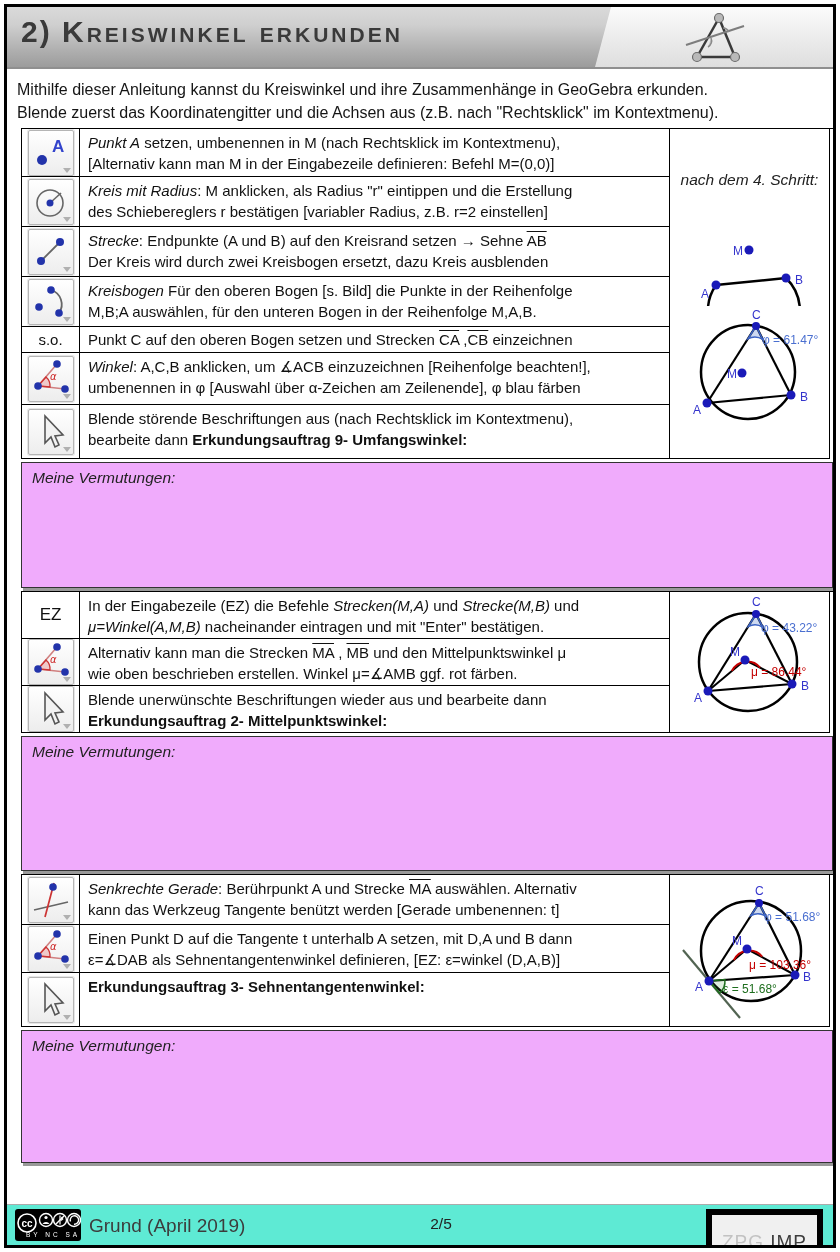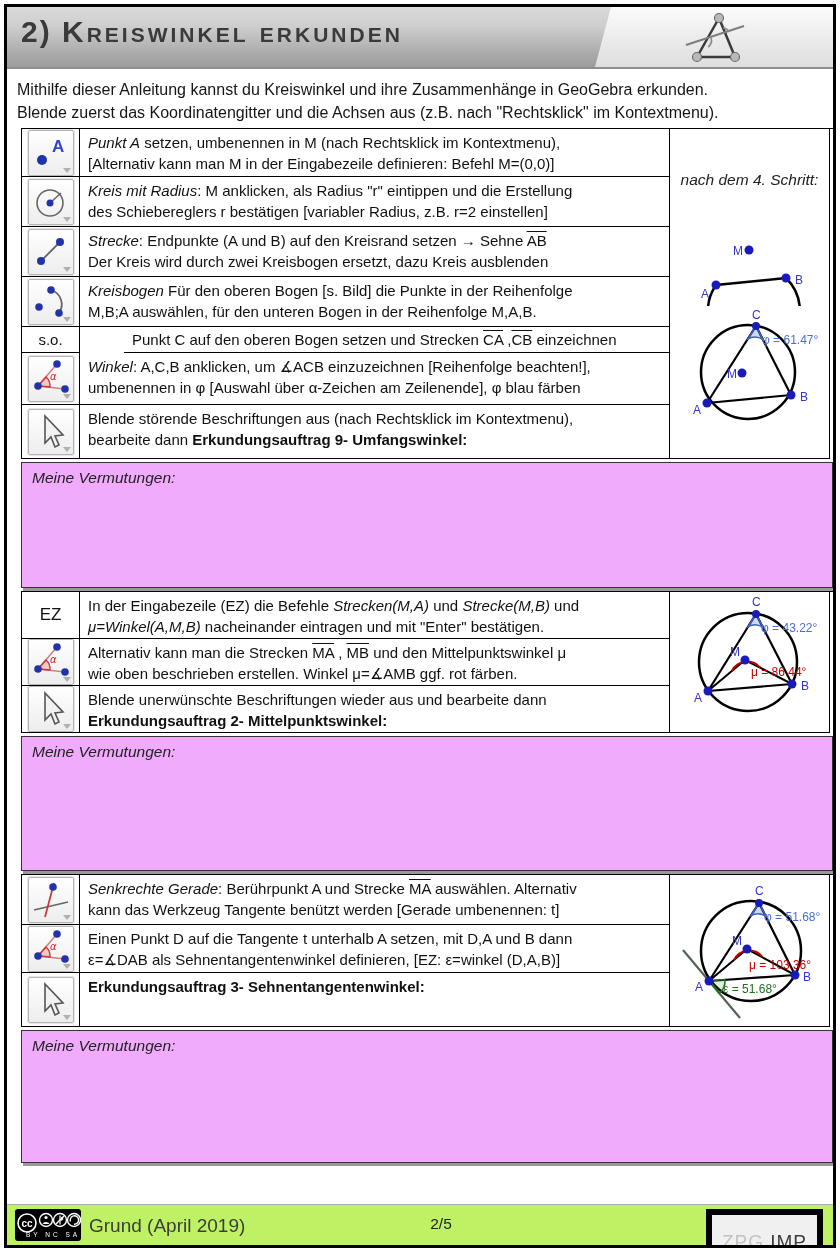--- a/index.html
+++ b/index.html
@@ -40,21 +40,21 @@
   .vbox{margin:3px 0 3px 14px;width:810px;border:1px solid #333;box-shadow:2px 3px 0 #999;background:#f0abfc;}
   .vbox .lbl{font-style:italic;font-size:15.5px;padding:6px 0 0 10px;color:#222;}
   .vb1{height:124px;}
   .vb2{height:133px;}
   .vb3{height:131px;}
 
   .side-note{font-style:italic;font-size:15.5px;text-align:center;line-height:21px;padding-top:40px;color:#222;}
   .diagram{display:block;margin:4px auto 0 auto;}
 
   
-  .footer{position:absolute;left:0;bottom:0;width:100%;height:40px;background:#bef264;border-top:1px solid #ababab;text-decoration:underline;}
+  .footer{position:absolute;left:0;bottom:0;width:100%;height:40px;background:#5eead4;border-top:1px solid #ababab;text-decoration:underline;}
   .cc-badge{position:absolute;left:8px;top:4px;}
   .credit{position:absolute;left:82px;top:10px;font-size:19px;color:#3c3c3c;}
   .pageno{position:absolute;left:0;right:0;top:10px;text-align:center;font-size:15.5px;color:#222;padding-left:42px;}
   .zpg-box{position:absolute;right:10px;top:4px;border:6px solid #000000;background:#f0f0f0;padding:16px 10px;font-size:19px;letter-spacing:1px;}
   .zpg{color:#c2c2c2;}
   .imp{color:#3d3d3d;}
 
   
   .pt-lbl{font-size:12px;fill:#3434cc;font-family:"Liberation Sans","DejaVu Sans",sans-serif;}
   .ang-blue{font-size:12px;fill:#4a6fd0;font-family:"Liberation Sans","DejaVu Sans",sans-serif;}
@@ -176,21 +176,21 @@
       </div>
     </div>
     <div class="c txt">
       <span class="it">Kreisbogen</span><span> Für den oberen Bogen [s. Bild] die Punkte in der Reihenfolge</span>
       <div>M,B;A auswählen, für den unteren Bogen in der Reihenfolge M,A,B.</div>
     </div>
 
     <div class="c icon-c">
       <span class="cell-label">s.o.</span>
     </div>
-    <div class="c txt" style="display:flex;align-items:center;margin-left:44px;">
+    <div class="c txt" style="display:flex;align-items:center;">
       <span><span>Punkt C auf den oberen Bogen setzen und Strecken </span><span class="ov">CA</span><span> ,</span><span class="ov">CB</span><span> einzeichnen</span></span>
     </div>
 
     <div class="c icon-c">
       <div class="tool">
         <svg width="42" height="42" viewBox="0 0 42 42">
           <line x1="8" y1="28" x2="27" y2="6" stroke="#d08080" stroke-width="1.6"></line>
           <line x1="8" y1="28" x2="35" y2="31" stroke="#d08080" stroke-width="1.6"></line>
           <path d="M 8 28 L 16 19 A 12 12 0 0 1 20 29 Z" fill="rgba(230,120,120,0.35)" stroke="#cc3333" stroke-width="1.3"></path>
           <circle cx="27" cy="6" r="3.8" fill="#2233aa"></circle>

